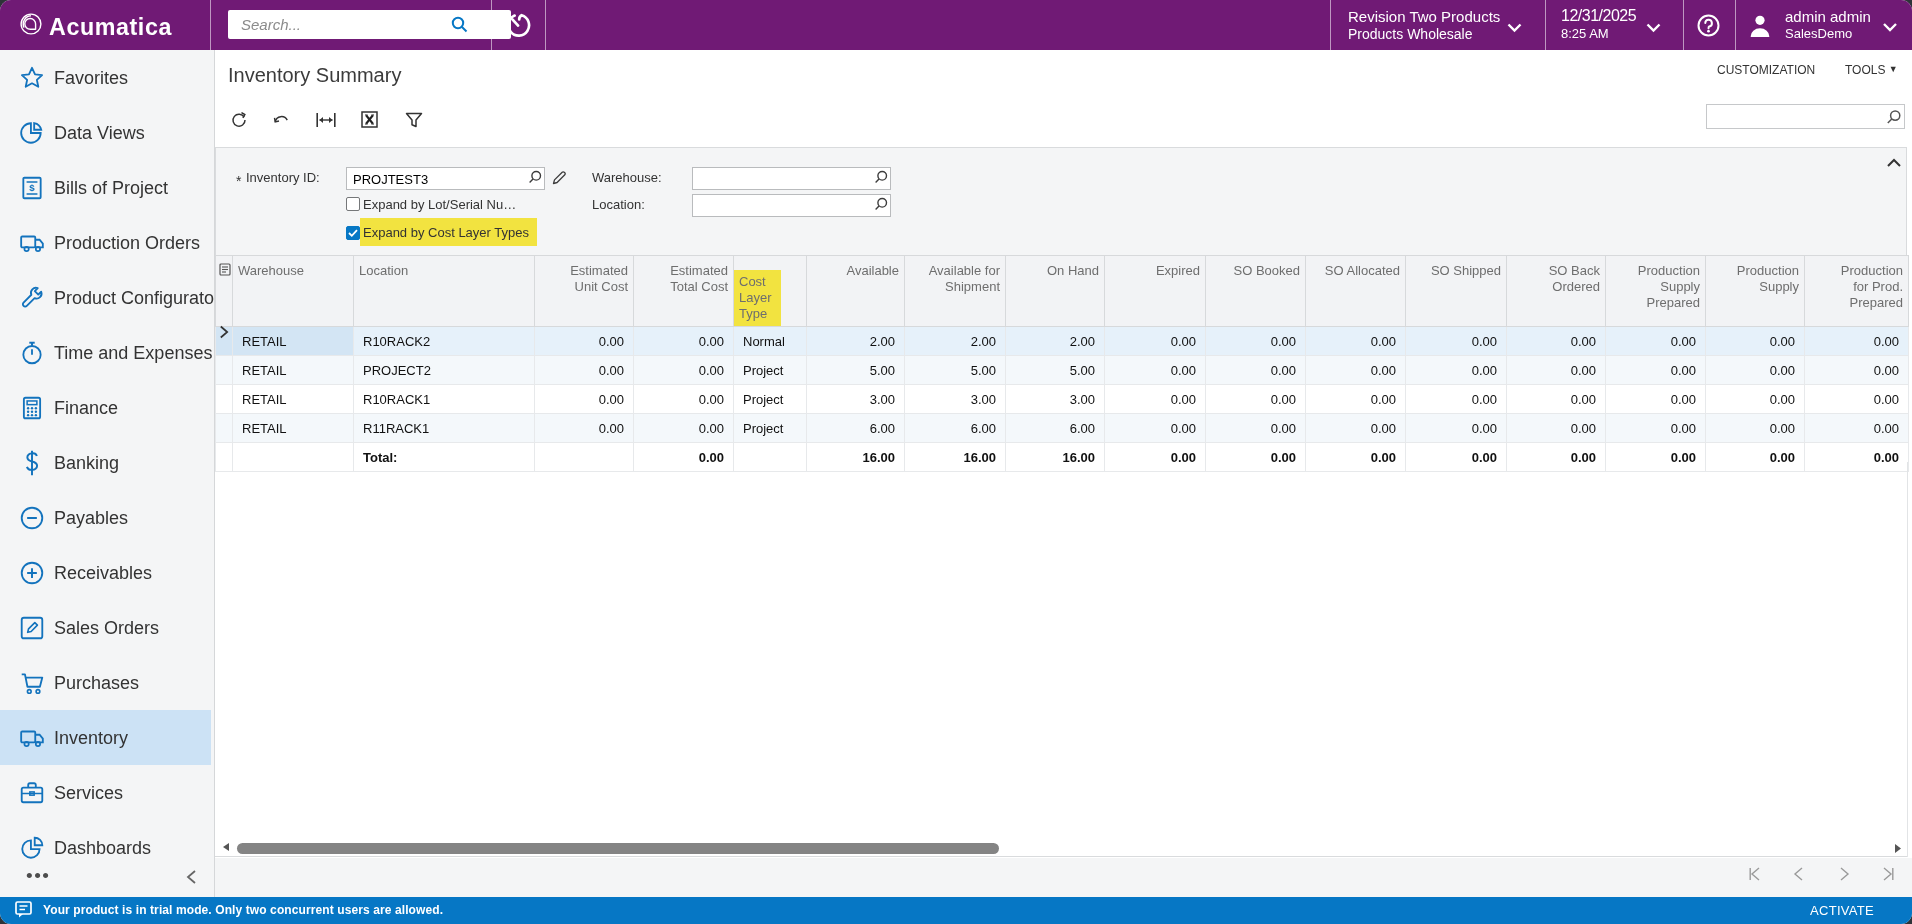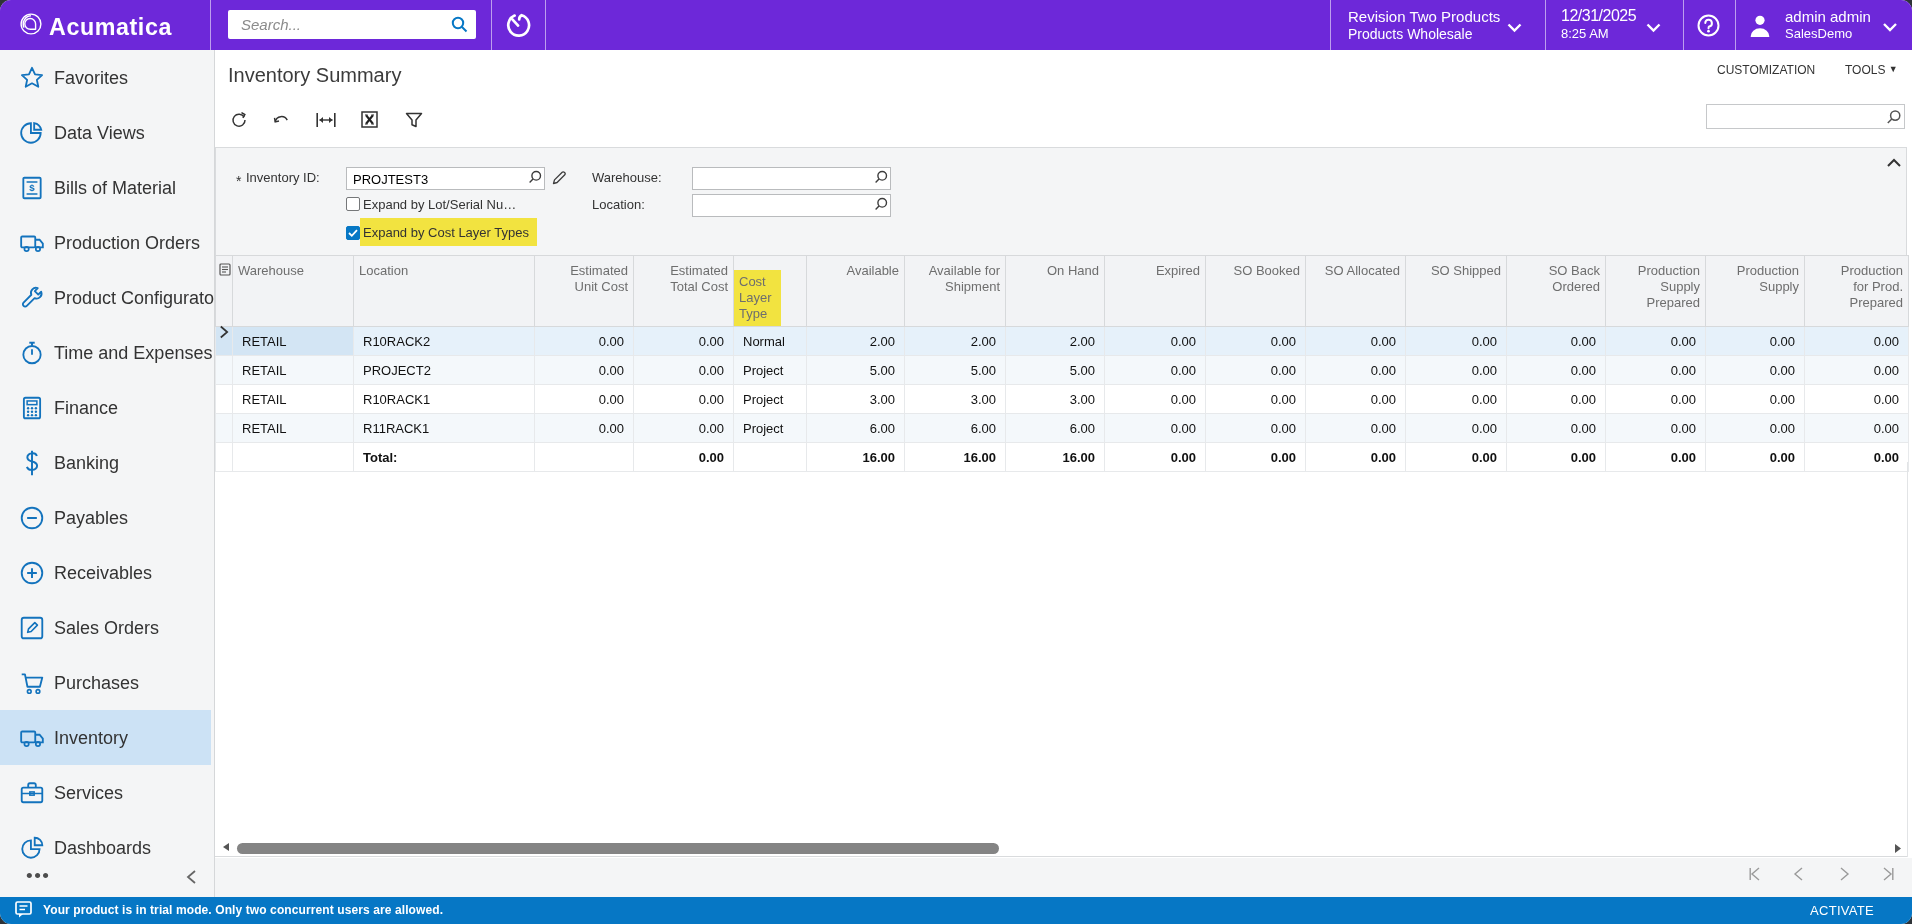--- a/index.html
+++ b/index.html
@@ -1,24 +1,24 @@
 <!DOCTYPE html>
 <html><head>
 <meta charset="utf-8">
 <style>
   * { margin:0; padding:0; box-sizing:border-box; }
   html,body { width:1912px; height:924px; background:#2e3338; font-family:"Liberation Sans", sans-serif; }
   #win { position:absolute; left:0; top:0; width:1912px; height:924px; background:#fff; border-radius:11px; overflow:hidden; }
   .abs { position:absolute; }
 
   
-  #topbar { position:absolute; left:0; top:0; width:1912px; height:50px; background:#6d28d9; }
+  #topbar { position:absolute; left:0; top:0; width:1912px; height:50px; background:#701a75; }
   #topbar .sep { position:absolute; top:0; width:1px; height:50px; background:rgba(255,255,255,.55); }
   #logotext { position:absolute; left:49px; top:13px; color:#fff; font-size:24px; font-weight:bold; letter-spacing:.6px; transform:scaleX(.97); transform-origin:left top; }
-  #searchbox { position:absolute; left:228px; top:10px; width:248px; height:29px; background:#fff; border-radius:2px; }
+  #searchbox { position:absolute; left:228px; top:10px; width:283px; height:29px; background:#fff; border-radius:2px; }
   #searchbox .ph { position:absolute; left:13px; top:6px; font-style:italic; color:#8b8b8b; font-size:15px; }
   .tbtext { color:#fff; position:absolute; white-space:nowrap; }
 
   
   #sidebar { position:absolute; left:0; top:50px; width:215px; height:847px; background:#f4f5f6; border-right:1px solid #d5d7d9; }
   .nav-item { position:absolute; left:0; width:211px; height:55px; }
   .nav-item.sel { background:#cce2f5; }
   .nav-item svg { position:absolute; left:19px; top:15px; }
   .nav-item .lbl { position:absolute; left:54px; top:50%; transform:translateY(-50%); font-size:18px; color:#333; white-space:nowrap; }
 
@@ -129,21 +129,21 @@
         </svg>
       <div class="lbl">Data Views</div>
     </div>
     <div class="nav-item" style="top:110px">
       <svg width="26" height="26" viewBox="0 0 24 24">
           <rect x="4" y="2.5" width="16" height="19" rx="1" fill="none" stroke="#1373bd" stroke-width="1.7"></rect>
           <line x1="7" y1="6.5" x2="17" y2="6.5" stroke="#1373bd" stroke-width="1.5"></line>
           <line x1="7" y1="17.5" x2="17" y2="17.5" stroke="#1373bd" stroke-width="1.5"></line>
           <text x="12" y="15" text-anchor="middle" font-size="9" font-weight="bold" fill="#1373bd" font-family="Liberation Sans">$</text>
         </svg>
-      <div class="lbl">Bills of Material</div>
+      <div class="lbl">Bills of Project</div>
     </div>
     <div class="nav-item" style="top:165px">
       <svg width="26" height="26" viewBox="0 0 24 24">
           <rect x="2" y="6" width="13" height="10" rx="1" fill="none" stroke="#1373bd" stroke-width="1.7"></rect>
           <path d="M15 9 h4 l3 3.5 V16 h-7" fill="none" stroke="#1373bd" stroke-width="1.7"></path>
           <circle cx="7" cy="17.5" r="2" fill="none" stroke="#1373bd" stroke-width="1.6"></circle>
           <circle cx="17.5" cy="17.5" r="2" fill="none" stroke="#1373bd" stroke-width="1.6"></circle>
         </svg>
       <div class="lbl">Production Orders</div>
     </div>

